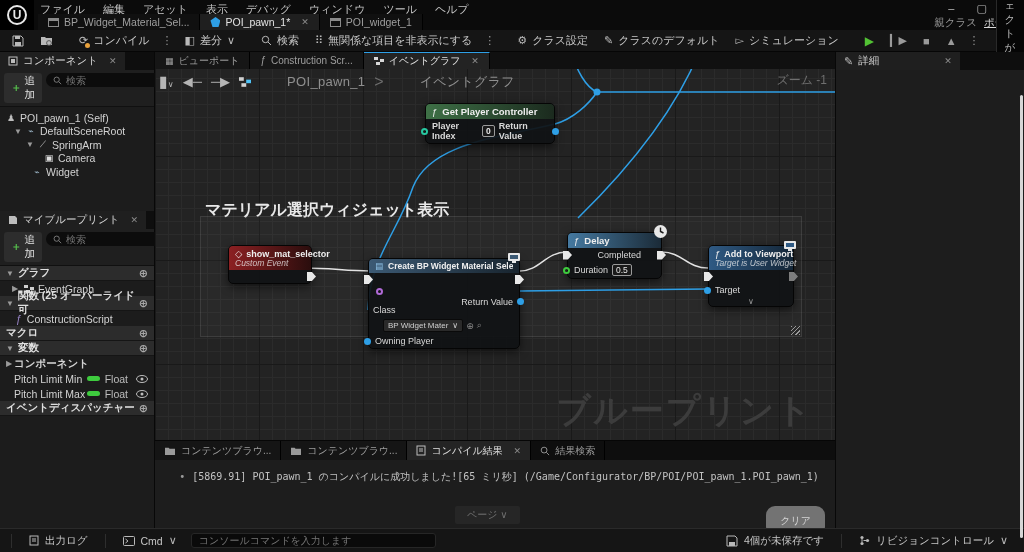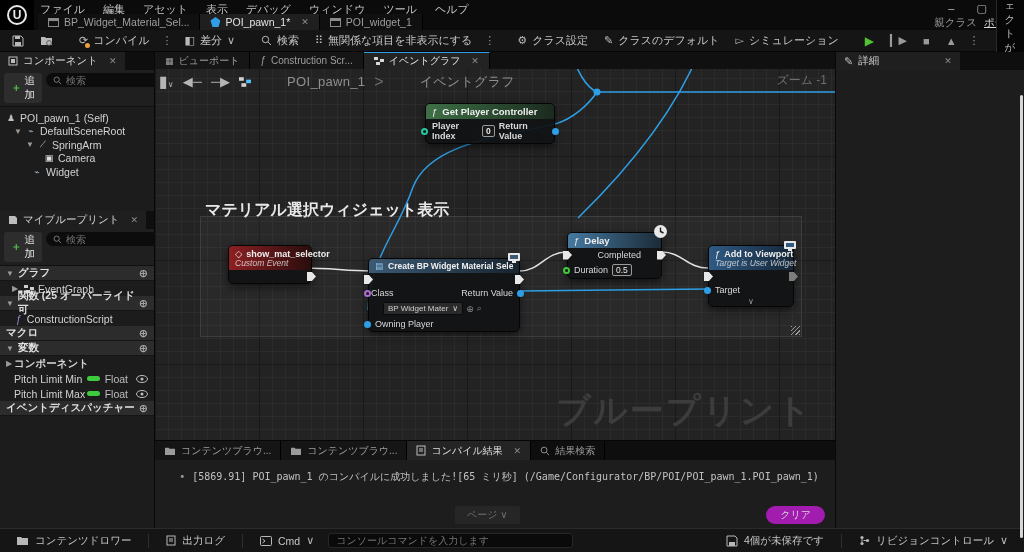--- a/index.html
+++ b/index.html
@@ -101,21 +101,21 @@
 
   
   .results { position:absolute; left:155px; top:440px; width:680px; height:88px; background:#1d1d1d; border-top:1px solid #060606; }
   .results .panel-tabstrip { height:19px; }
   .rtab { display:flex; align-items:center; gap:5px; background:#151515; padding:0 9px; font-size:10px; color:#9e9e9e; border-right:1px solid #000; }
   .rtab.active { background:#242424; color:#e0e0e0; }
   .log { padding:10px 8px 0 16px; font-family:"DejaVu Sans Mono","Liberation Mono",monospace; font-size:10px; color:#c2c2c2;text-align:center; }
   .log .bullet { color:#9a9a9a; margin-right:7px; }
   .results-btns { position:absolute; left:0; bottom:4px; width:100%; height:18px; }
   .page-btn { position:absolute; left:300px; top:0; background:#262626; color:#6f6f6f; border-radius:2px; font-size:10px; padding:2px 12px; }
-  .clear-btn { position:absolute; right:10px; top:0; background:#a21caf; color:#d6d6d6; border-radius:9px; font-size:10px; padding:2px 14px; }
+  .clear-btn { position:absolute; right:10px; top:0; background:#737373; color:#d6d6d6; border-radius:9px; font-size:10px; padding:8px 14px; }
 
   
   .details { position:absolute; left:835px; top:52px; width:189px; height:476px; background:#1d1d1d; border-left:1px solid #080808; }
   .right-scroll { position:absolute; right:1px; top:95px; width:3px; height:443px; background:#d6d6d6; border-radius:2px; z-index:9; }
 
   
   .statusbar { position:absolute; left:0; top:528px; width:1024px; height:24px; background:#151515; border-top:1px solid #2a2a2a; display:flex; align-items:center; font-size:10.5px; color:#c6c6c6; padding:0 8px; gap:6px; }
   .sbtn { display:flex; align-items:center; gap:6px; padding:2px 8px; white-space:nowrap; }
   .console { width:245px; height:15px; background:#0a0a0a; border:1px solid #262626; border-radius:3px; display:flex; align-items:center; padding:0 7px; }
   .console input { width:100%; background:transparent; border:0; outline:0; color:#cfcfcf; font-size:10px; font-family:inherit; }
@@ -433,21 +433,21 @@
     <div class="node" style="left:213px; top:206px; width:152px;">
       <div class="nhead" style="background:linear-gradient(90deg,#3c5a74,#18242e); font-size:8.5px;">
         <span style="color:#8fc3e8;">▤</span>
         <span style="white-space:nowrap; overflow:hidden;">Create BP Widget Material Selection Widget</span>
       </div>
       <div class="prow" style="justify-content:space-between;">
         <span class="exec overL"></span>
         <span class="exec overR"></span>
       </div>
       <div class="prow" style="justify-content:space-between;">
-        <span style="display:flex; align-items:center; gap:0;">
+        <span style="display:flex; align-items:center; gap:10px;flex-direction:column;">
           <span class="pin hollow overL" style="border-color:#b06ad6;"></span>
           <span>Class</span>
         </span>
         <span style="display:flex; align-items:center; gap:4px;">
           <span>Return Value</span>
           <span class="pin overR" style="background:#2e9fe6;"></span>
         </span>
       </div>
       <div class="prow" style="padding-left:14px; gap:3px;">
         <span class="dropdown">
@@ -597,26 +597,20 @@
       <div class="panel-tab">
         <span class="glyph">✎</span>
         <span>詳細</span>
         <span class="tab-x" style="margin-left:60px;">✕</span>
       </div>
     </div>
   </div>
   <div class="right-scroll"></div>
 
   <div class="statusbar">
-    <span class="sbtn">
-      <svg class="ic" width="13" height="11" viewBox="0 0 13 11">
-          <path d="M1 2h4l1 1h6v7H1z" fill="#b9b9b9"></path>
-        </svg>
-      <span>コンテンツドロワー</span>
-    </span>
     <span class="tsep"></span>
     <span class="sbtn">
       <svg class="ic" width="10" height="11" viewBox="0 0 10 11">
           <rect x="1" y="1" width="8" height="9" fill="none" stroke="#b9b9b9"></rect>
           <line x1="3" y1="4" x2="7" y2="4" stroke="#b9b9b9"></line>
           <line x1="3" y1="6" x2="7" y2="6" stroke="#b9b9b9"></line>
         </svg>
       <span>出力ログ</span>
     </span>
     <span class="tsep"></span>

